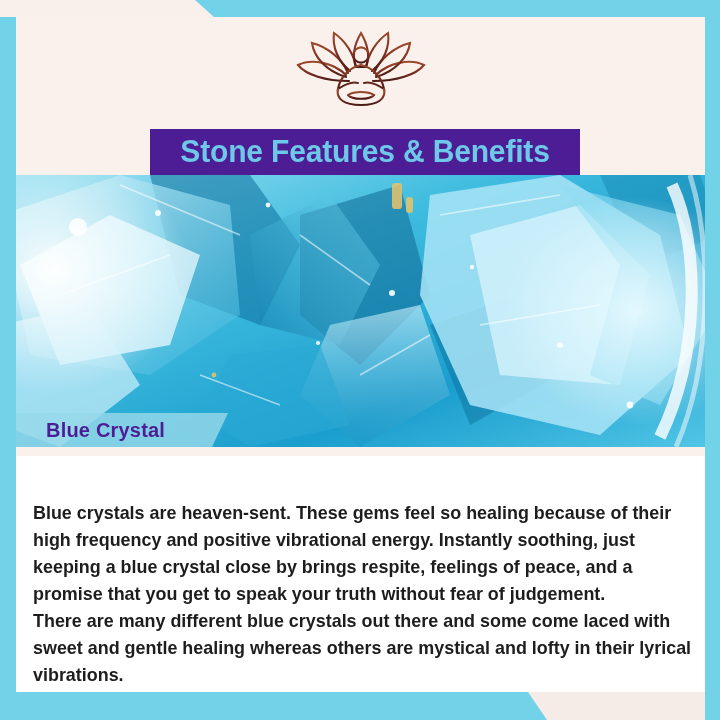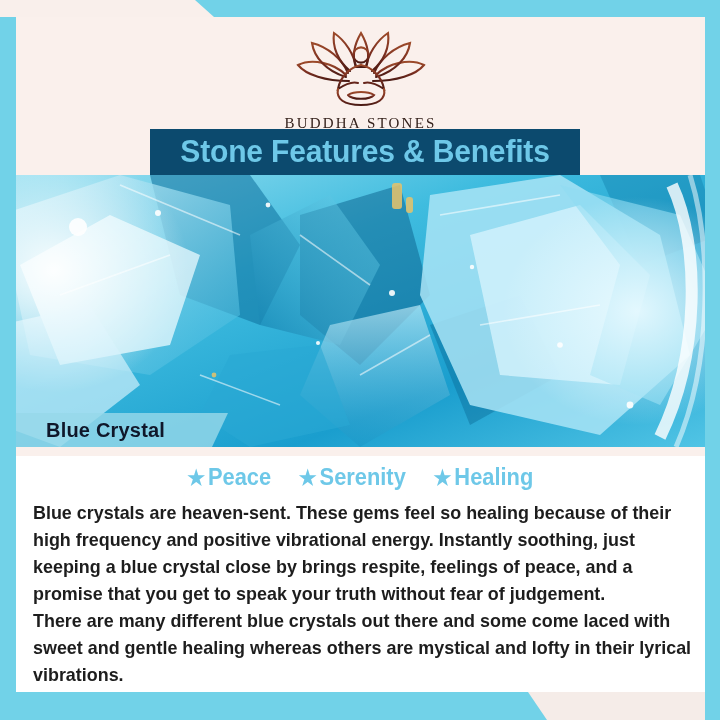--- a/index.html
+++ b/index.html
@@ -71,21 +71,21 @@
     font-family: "Liberation Serif", serif;
     font-size: 15px;
     letter-spacing: 2.2px;
     color: #35221c;
     text-align: center;
   }
   .title-band {
     position: absolute;
     left: 134px; top: 112px;
     width: 430px; height: 46px;
-    background: #0c4a6e;
+    background: #4c1d95;
   }
   .title-text {
     position: absolute;
     left: 0; top: 0;
     width: 430px; line-height: 46px;
     text-align: center;
     font-family: "Liberation Sans Narrow", "Liberation Sans", sans-serif;
     font-size: 31px;
     font-weight: bold;
     letter-spacing: -0.2px;
@@ -113,21 +113,21 @@
     background: rgba(150, 216, 233, 0.82);
     clip-path: polygon(0 0, 212px 0, 196px 34px, 0 34px);
     z-index: 5;
   }
   .photo-label span {
     position: absolute;
     left: 30px; top: 0;
     line-height: 34px;
     font-size: 20px;
     font-weight: bold;
-    color: #0f172a;
+    color: #4c1d95;
     letter-spacing: 0.2px;
     white-space: nowrap;
   }
 
   
   .body-area {
     position: absolute;
     top: 447px; left: 16px;
     width: 689px; height: 245px;
     background: #ffffff;
@@ -213,21 +213,20 @@
 
           <circle cx="75" cy="30" r="7.6"></circle>
 
           <path d="M75 40 C 64 42, 54 52, 52 64 C 58 60, 66 56, 72 58"></path>
           <path d="M75 40 C 86 42, 96 52, 98 64 C 92 60, 84 56, 78 58"></path>
 
           <path d="M52 64 C 50 74, 58 80, 75 80 C 92 80, 100 74, 98 64"></path>
           <path d="M62 70 C 68 66, 82 66, 88 70 C 84 75, 66 75, 62 70"></path>
         </g>
       </svg>
-      <span class="logo-text">BUDDHA STONES</span>
     </div>
 
     <div class="title-band">
       <div class="title-text">Stone Features &amp; Benefits</div>
     </div>
   </div>
 
   <div class="photo">
     <svg width="720" height="272" viewBox="0 0 720 272" preserveAspectRatio="none">
       <defs>
@@ -311,31 +310,20 @@
     </svg>
 
     <div class="photo-label">
       <span>Blue Crystal</span>
     </div>
   </div>
 
   <div class="body-area">
     <div class="pink-strip"></div>
 
-    <div class="benefits">
-      <span class="benefit">
-        <span class="star">★</span><span>Peace</span>
-      </span>
-      <span class="benefit">
-        <span class="star">★</span><span>Serenity</span>
-      </span>
-      <span class="benefit">
-        <span class="star">★</span><span>Healing</span>
-      </span>
-    </div>
 
     <div class="paragraphs">
       <p>Blue crystals are heaven-sent. These gems feel so healing because of their high frequency and positive vibrational energy. Instantly soothing, just keeping a blue crystal close by brings respite, feelings of peace, and a promise that you get to speak your truth without fear of judgement.</p>
       <p>There are many different blue crystals out there and some come laced with sweet and gentle healing whereas others are mystical and lofty in their lyrical vibrations.</p>
     </div>
   </div>
 
 </div>
 
 </body></html>

